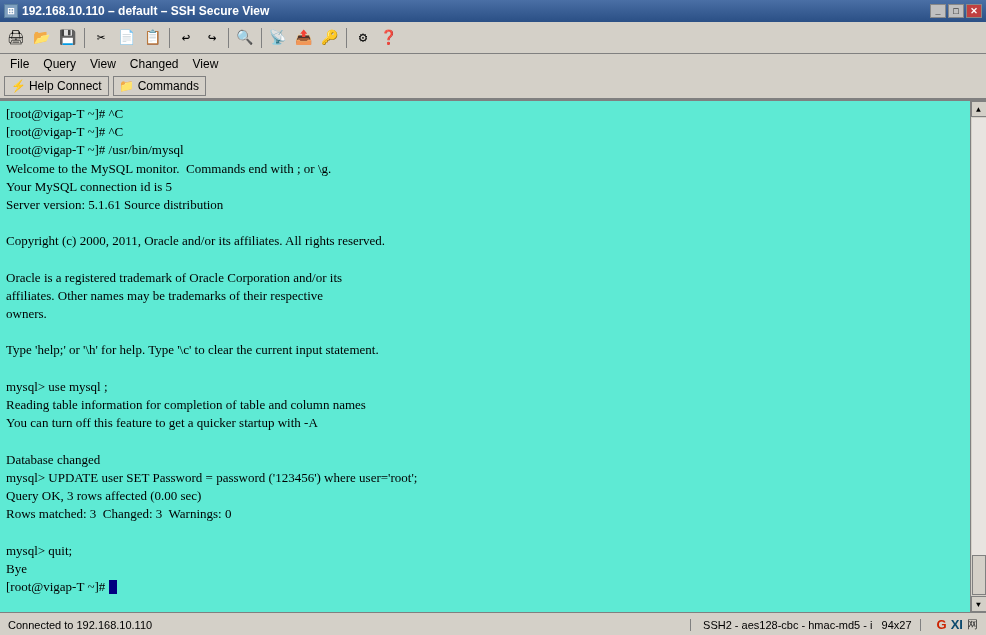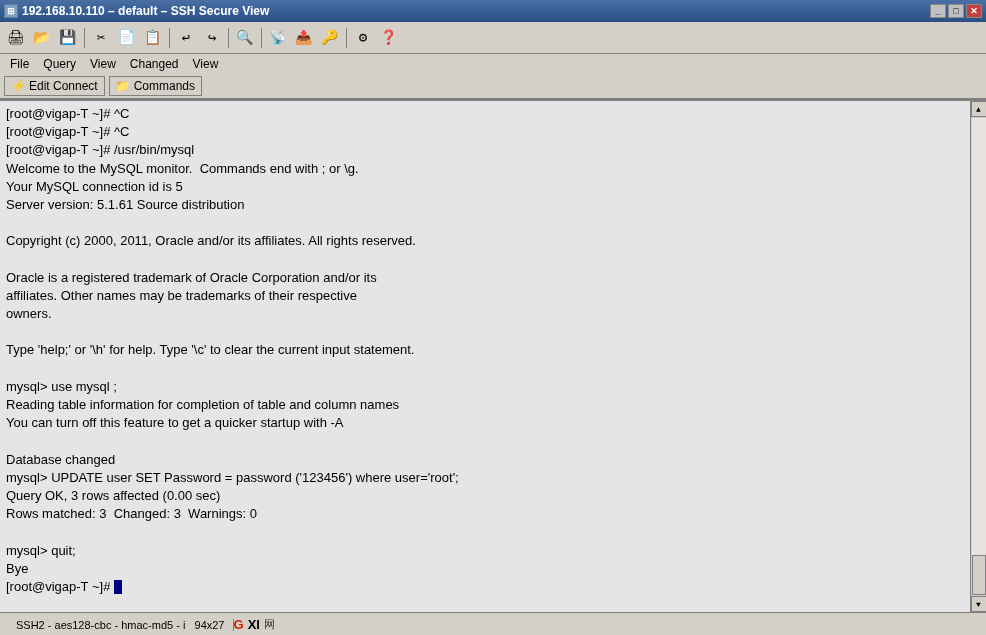--- a/index.html
+++ b/index.html
@@ -131,23 +131,23 @@
     }
 
     
     #terminal-wrapper {
       display: flex;
       height: calc(635px - 22px - 32px - 20px - 26px - 24px);
       background: #ffffff;
     }
     #terminal {
       flex: 1;
-      background: #e5e5e5;
+      background: #5eead4;
       color: #000000;
-      font-family: Liberation Sans, sans-serif;
+      font-family: Liberation Serif, serif;
       font-size: 13px;
       padding: 4px 6px;
       overflow: hidden;
       white-space: pre;
       line-height: 1.4;
     }
     #scrollbar {
       width: 16px;
       background: #d4d0c8;
       border-left: 1px solid #808080;
@@ -194,21 +194,21 @@
       padding: 0 4px;
     }
     #status-left {
       flex: 1;
       padding: 0 4px;
       border-right: 1px solid #808080;
     }
     #status-right {
       display: flex;
       align-items: center;
-      gap: 0;
+      gap: 16px;
       padding: 0 4px;
     }
     #status-cipher {
       padding: 0 8px;
       border-right: 1px solid #808080;
     }
     #status-logo {
       display: flex;
       align-items: center;
       gap: 4px;
@@ -280,21 +280,21 @@
     <div class="menu-item">File</div>
     <div class="menu-item">Query</div>
     <div class="menu-item">View</div>
     <div class="menu-item">Changed</div>
     <div class="menu-item">View</div>
   </div>
 
   <div id="quick-bar">
     <div class="quick-btn">
       <span>⚡</span>
-      <span>Edit Connect</span>
+      <span>Help Connect</span>
     </div>
     <div class="quick-btn">
       <span>📁</span>
       <span>Commands</span>
     </div>
   </div>
 </div>
 
 <div id="terminal-wrapper">
   <div id="terminal">[root@vigap-T ~]# ^C
@@ -328,25 +328,26 @@
   <div id="scrollbar">
     <div class="scroll-btn">▲</div>
     <div class="scroll-track">
       <div class="scroll-thumb"></div>
     </div>
     <div class="scroll-btn">▼</div>
   </div>
 </div>
 
 <div id="status-bar">
+  <div id="status-left">Connected to 192.168.10.110</div>
   <div id="status-right">
     <span id="status-cipher">
       <span>SSH2 - aes128-cbc - hmac-md5 - i</span>
       &nbsp;
       <span>94x27</span>
     </span>
     <div id="status-logo">
       <span class="logo-gxi">G</span>
-      <span class="logo-gxi" style="color:#000000;">XI</span>
+      <span class="logo-gxi" style="color:#0c4a6e;">XI</span>
       <span class="logo-wang">网</span>
     </div>
   </div>
 </div>
 
 </body></html>

